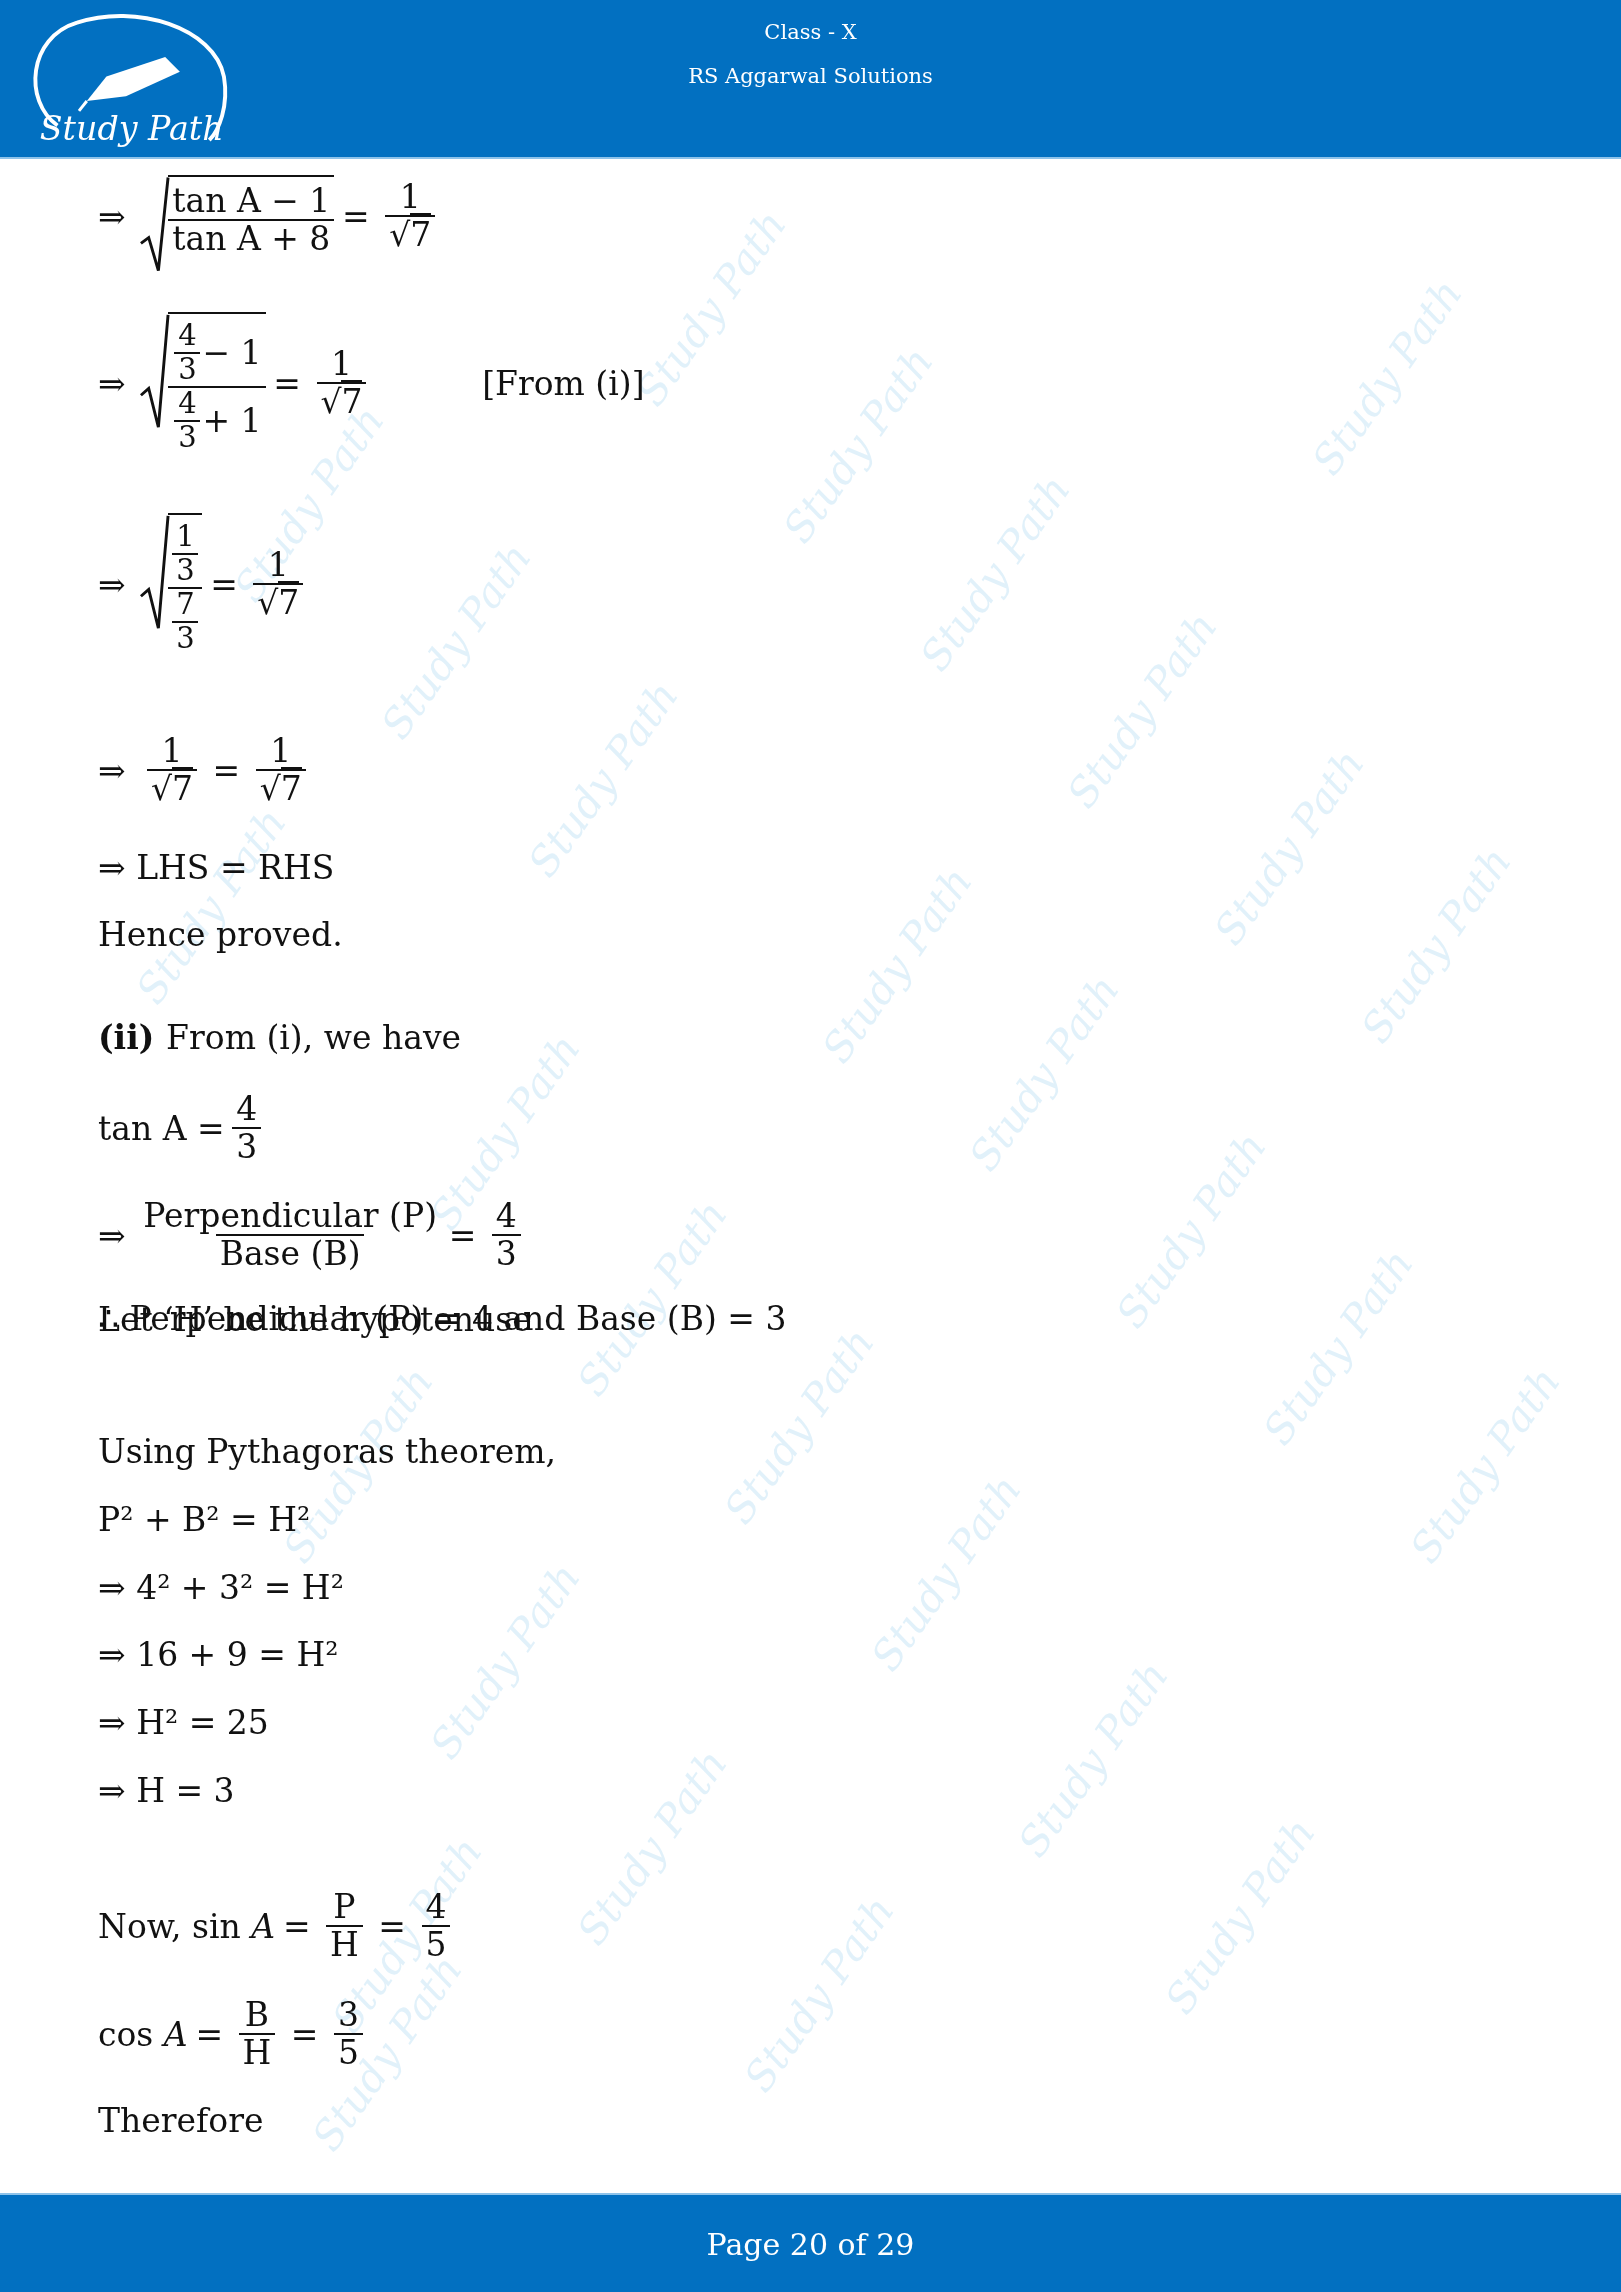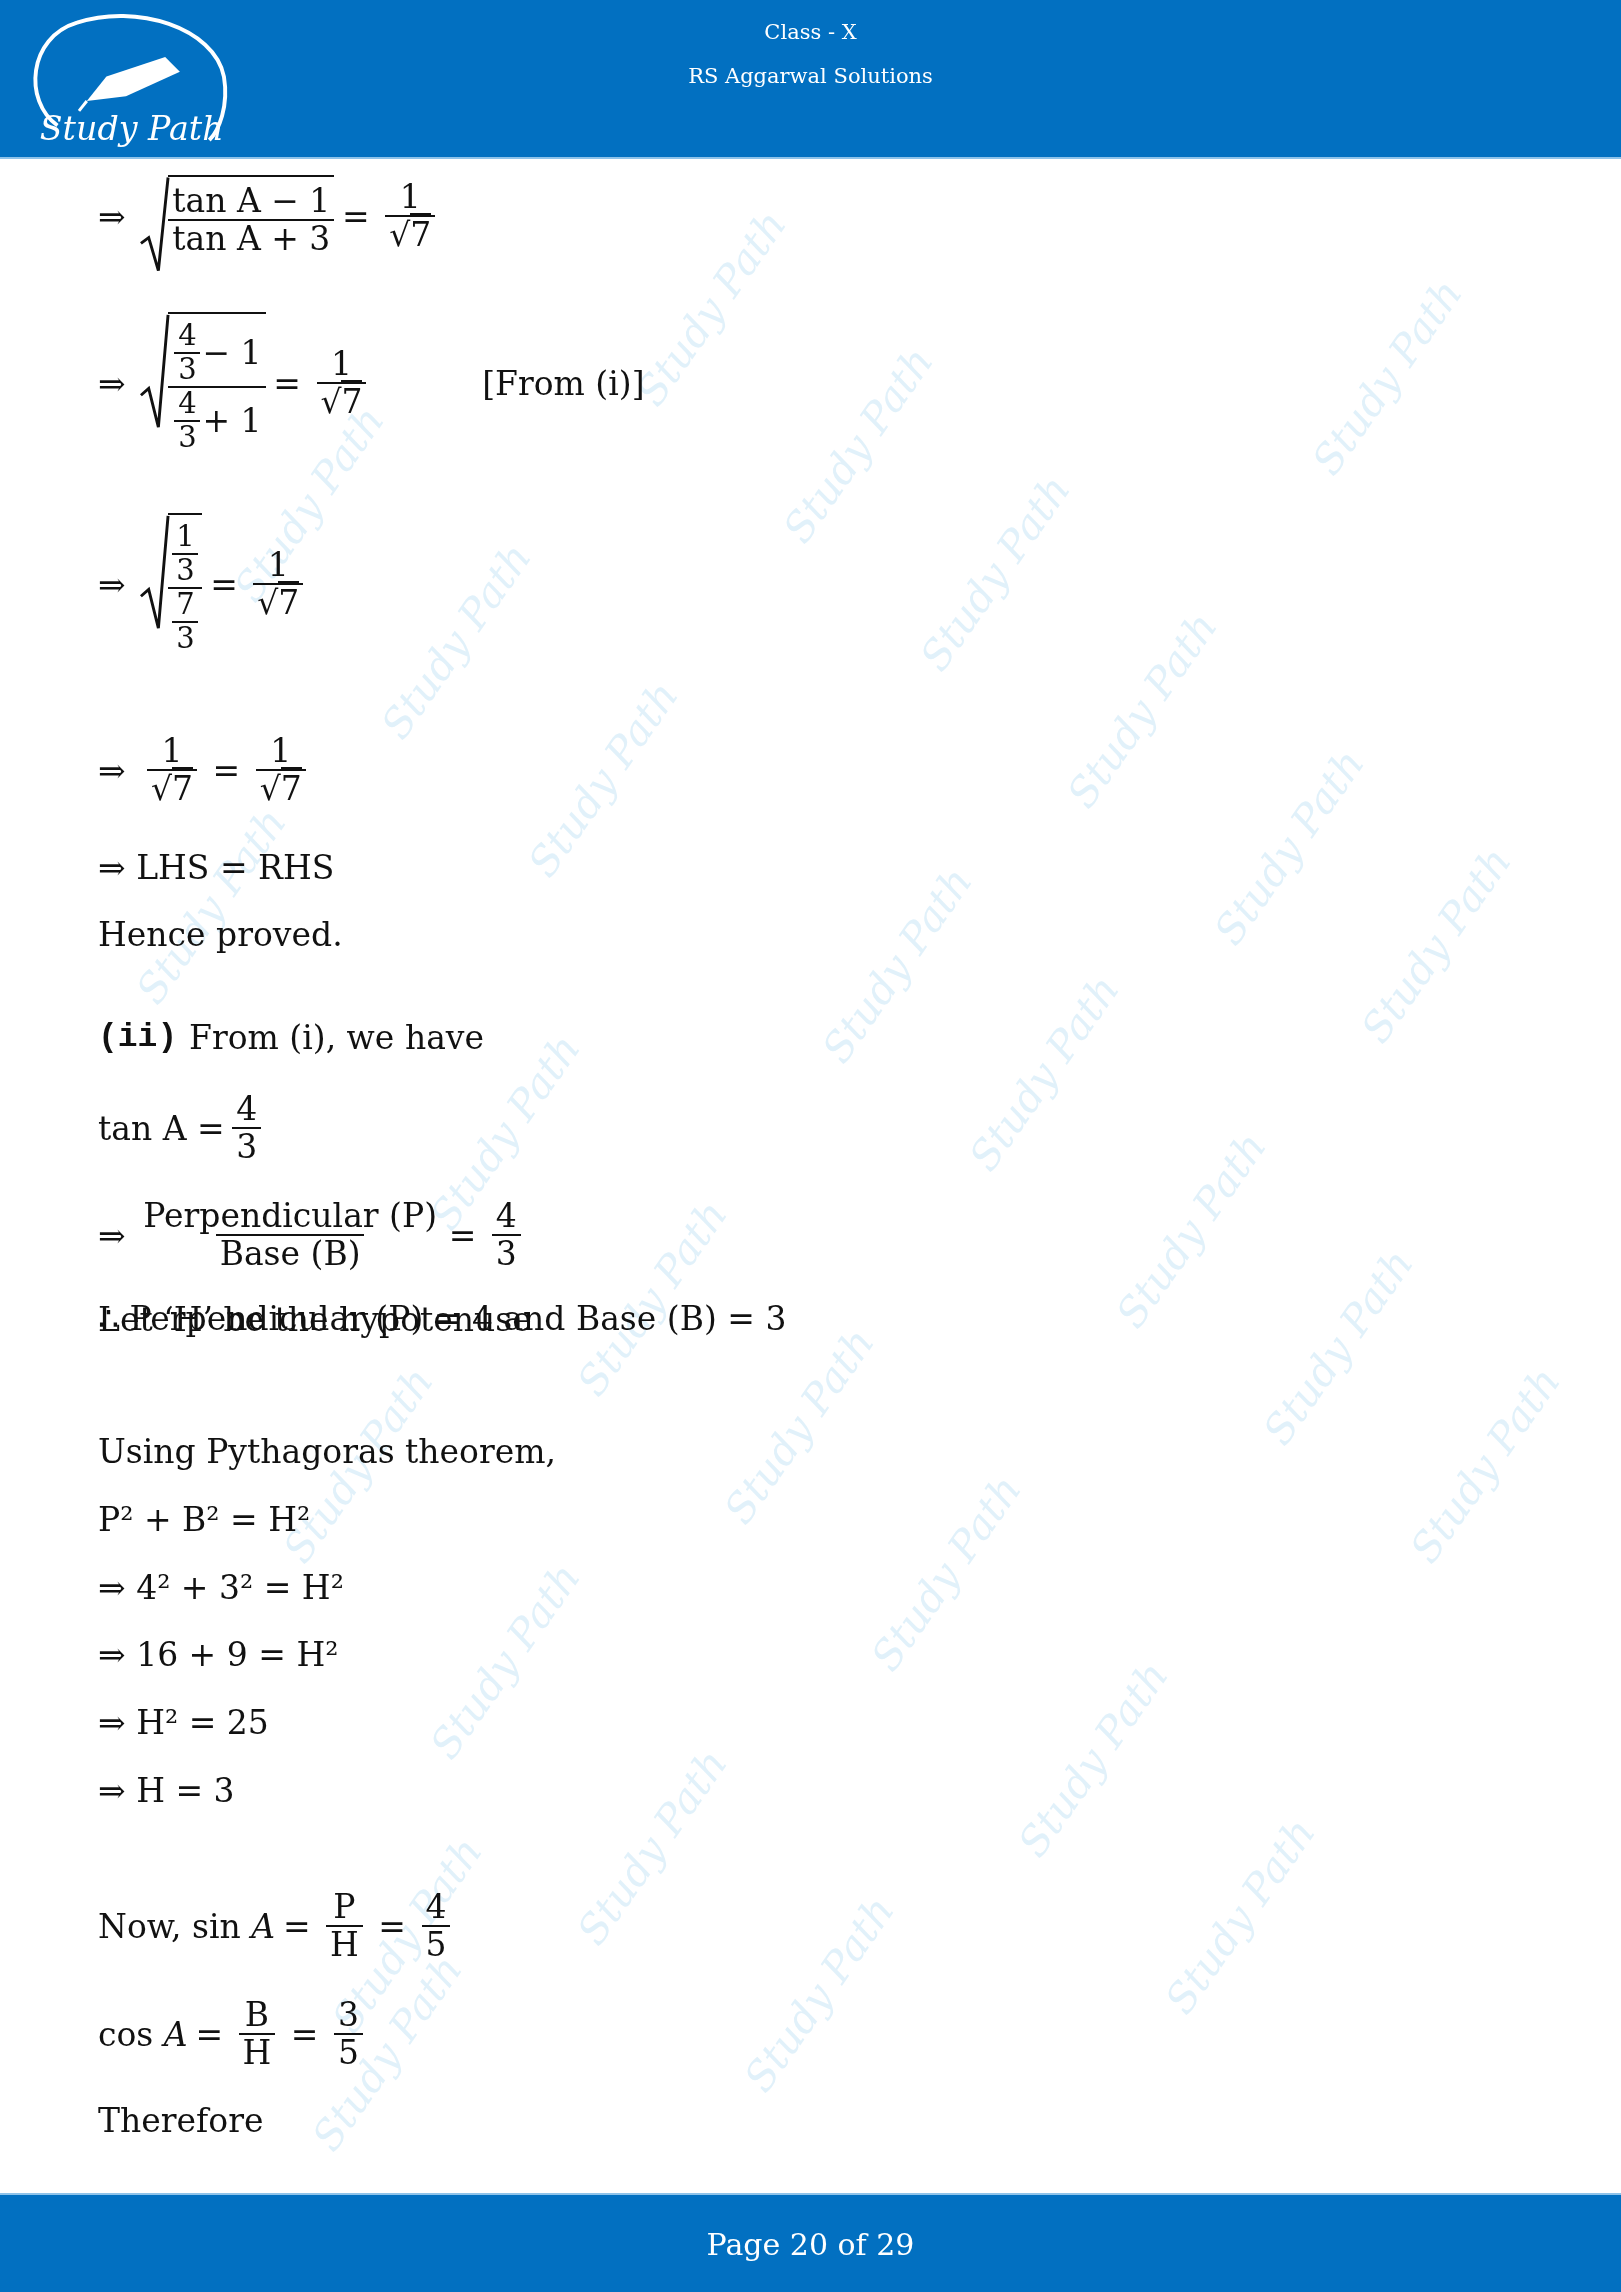--- a/index.html
+++ b/index.html
@@ -32,21 +32,21 @@
   .arrow { margin-right: 13.7px; }
   .frac { display: inline-flex; flex-direction: column; align-items: center; vertical-align: middle; margin: 0 7.8px; }
   .frac .num { padding: 0 3.9px; line-height: 1.1; }
   .frac .den { padding: 0 3.9px; line-height: 1.1; border-top: 2.9px solid #111; }
   .frac.small { font-size: 29px; }
   .bigroot { position: relative; display: inline-flex; align-items: center; padding-left: 29px; }
   .bigroot svg { position: absolute; left: 0; top: 0; }
   .bigroot .inner { border-top: 2.9px solid #111; padding-top: 5.9px; }
   .it { font-style: italic; }
   .eq { margin: 0 7.8px; }
-  .bold { font-weight: bold; font-family: Liberation Mono, monospace; }
+  .bold { font-weight: bold; }
   .note { margin-left: 108px; }
 </style>
 </head>
 <body>
 
 <div class="header">
   <svg class="logo" viewBox="0 0 220 145">
     <path d="M40 120 C5 95 10 30 60 15 C120 -5 200 20 210 70 C215 100 205 125 195 135" fill="none" stroke="#fff" stroke-width="4"></path>
     <path d="M70 95 L90 70 L150 50 L165 65 L110 90 Z" fill="#fff"></path>
     <path d="M70 95 L62 105" stroke="#fff" stroke-width="3"></path>
@@ -93,21 +93,21 @@
 
   <div class="row" style="top:0px;height:98px;">
     <span class="arrow">⇒</span>
     <span class="bigroot">
       <svg width="31" height="98" viewBox="0 0 32 100">
           <path d="M2 70 L10 64 L20 98 L30 2" fill="none" stroke="#111" stroke-width="3"></path>
         </svg>
       <span class="inner">
         <span class="frac" style="margin:0">
           <span class="num">tan A − 1</span>
-          <span class="den">tan A + 3</span>
+          <span class="den">tan A + 8</span>
         </span>
       </span>
     </span>
     <span class="eq">=</span>
     <span class="frac">
       <span class="num">1</span>
       <span class="den"><span>√</span><span style="border-top:2px solid #111">7</span></span>
     </span>
   </div>
 

